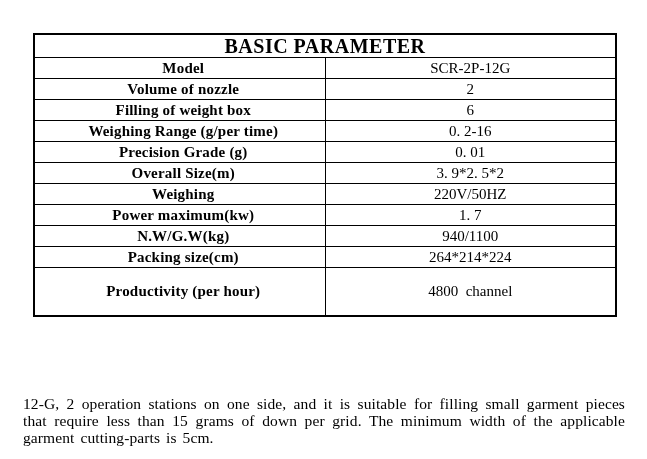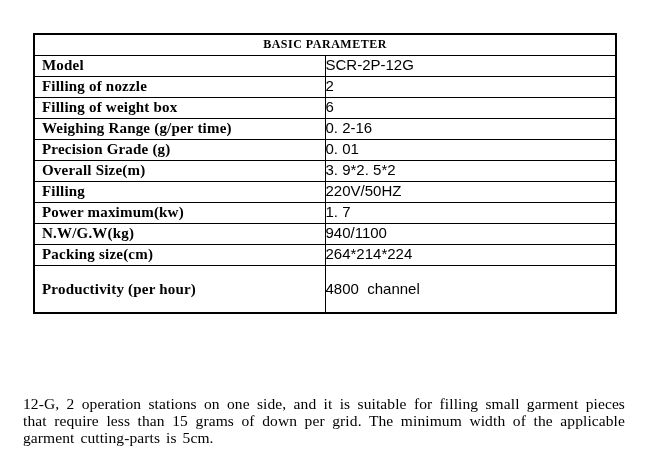--- a/index.html
+++ b/index.html
@@ -26,38 +26,39 @@
     border: 2px solid #000000;
     table-layout: fixed;
   }
   table.param-table td {
     border: 1px solid #000000;
     font-size: 15px;
     line-height: 1.1;
     vertical-align: middle;
     overflow: hidden;
     white-space: pre-wrap;
+    text-align: center;
   }
   tr.title-row td {
     height: 21px;
     text-align: center;
     font-weight: bold;
-    font-size: 12px;
+    font-size: 20px;
     letter-spacing: 0.5px;
   }
   tr.data-row { height: 21px; }
   tr.data-row td.label {
     width: 294px;
     font-weight: bold;
     padding-left: 7px;
     letter-spacing: 0.2px;
   }
   tr.data-row td.value {
     width: 290px;
-    font-family: Liberation Sans, sans-serif;
+    font-family: Liberation Serif, serif;
   }
   
   tbody tr:nth-child(12) { height: 48px; }
   tbody tr:nth-child(13) { height: 28px; }
   tbody tr:nth-child(14) { height: 30px; }
 
   .note {
     position: absolute;
     left: 23px;
     top: 395px;
@@ -78,41 +79,41 @@
     <tbody>
       <tr class="title-row">
         <td colspan="2">BASIC PARAMETER</td>
       </tr>
 
     <tr class="data-row">
           <td class="label">Model</td>
           <td class="value">SCR-2P-12G</td>
         </tr>
         <tr class="data-row">
-          <td class="label">Filling of nozzle</td>
+          <td class="label">Volume of nozzle</td>
           <td class="value">2</td>
         </tr>
         <tr class="data-row">
           <td class="label">Filling of weight box</td>
           <td class="value">6</td>
         </tr>
         <tr class="data-row">
           <td class="label">Weighing Range (g/per time)</td>
           <td class="value">0. 2-16</td>
         </tr>
         <tr class="data-row">
           <td class="label">Precision Grade (g)</td>
           <td class="value">0. 01</td>
         </tr>
         <tr class="data-row">
           <td class="label">Overall Size(m)</td>
           <td class="value">3. 9*2. 5*2</td>
         </tr>
         <tr class="data-row">
-          <td class="label">Filling</td>
+          <td class="label">Weighing</td>
           <td class="value">220V/50HZ</td>
         </tr>
         <tr class="data-row">
           <td class="label">Power maximum(kw)</td>
           <td class="value">1. 7</td>
         </tr>
         <tr class="data-row">
           <td class="label">N.W/G.W(kg)</td>
           <td class="value">940/1100</td>
         </tr>

